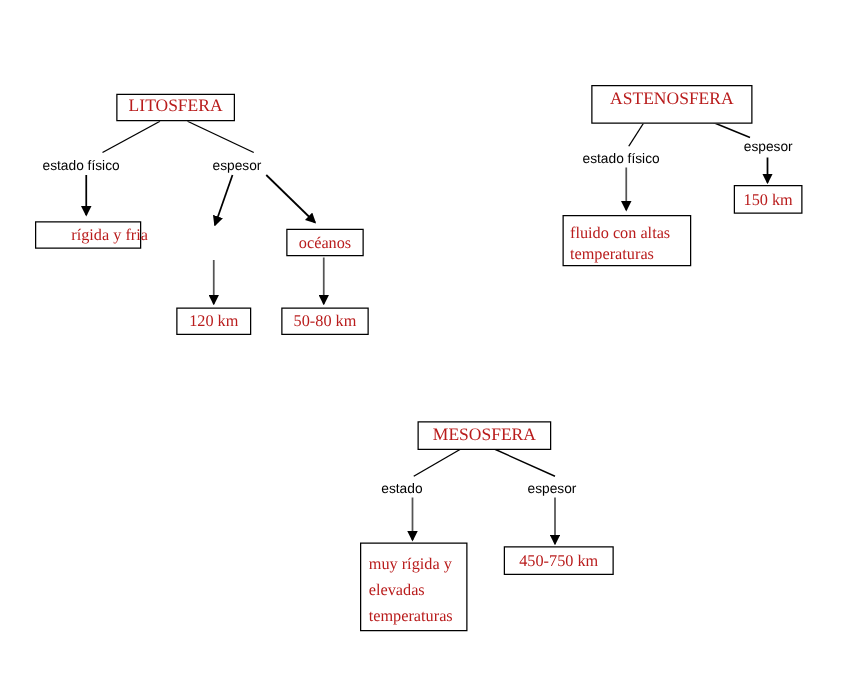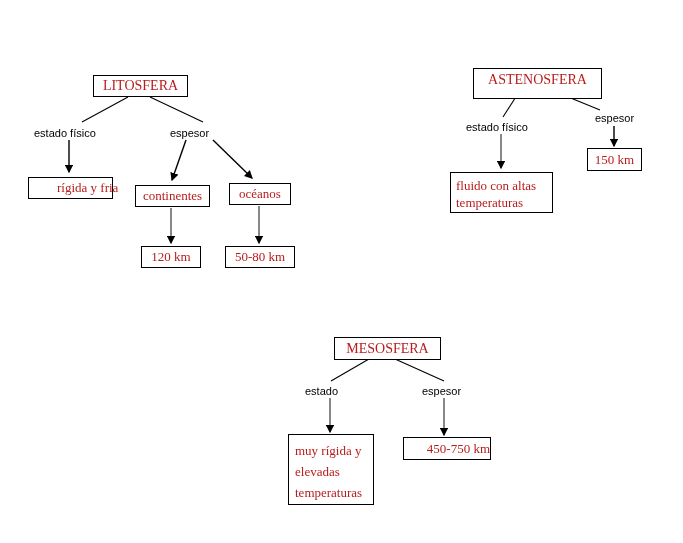--- a/index.html
+++ b/index.html
@@ -91,21 +91,20 @@
   </svg>
 
   <div class="node center" style="left:93px; top:75px; width:95px; height:22px; line-height:20px; font-size:14px;">LITOSFERA</div>
 
   <div class="edge-label" style="left:34px; top:127px;">estado físico</div>
 
   <div class="edge-label" style="left:170px; top:127px;">espesor</div>
 
   <div class="node center" style="left:28px; top:177px; width:85px; height:22px; line-height:20px;padding-left:28px;">rígida y fria</div>
 
-  <div class="node center" style="left:135px; top:185px; width:75px; height:22px; line-height:20px;">continentes</div>
 
   <div class="node center" style="left:229px; top:183px; width:62px; height:22px; line-height:20px;">océanos</div>
 
   <div class="node center" style="left:141px; top:246px; width:60px; height:22px; line-height:20px;">120 km</div>
 
   <div class="node center" style="left:225px; top:246px; width:70px; height:22px; line-height:20px;">50-80 km</div>
 
   <div class="node center" style="left:473px; top:68px; width:129px; height:31px; line-height:21px; font-size:14px;">ASTENOSFERA</div>
 
   <div class="edge-label" style="left:466px; top:121px;">estado físico</div>
@@ -120,15 +119,15 @@
   <div class="node center" style="left:334px; top:337px; width:107px; height:23px; line-height:21px; font-size:14px;">MESOSFERA</div>
 
   <div class="edge-label" style="left:305px; top:385px;">estado</div>
 
   <div class="edge-label" style="left:422px; top:385px;">espesor</div>
 
   <div class="node multiline" style="left:288px; top:434px; width:86px; height:71px; padding:5px 5px 0 6px; line-height:21px;">muy rígida y
 elevadas
 temperaturas</div>
 
-  <div class="node center" style="left:403px; top:437px; width:88px; height:23px; line-height:21px;text-align:right;">450-750 km</div>
+  <div class="node center" style="left:403px; top:437px; width:88px; height:23px; line-height:21px;">450-750 km</div>
 
 </div>
 
 </body></html>

